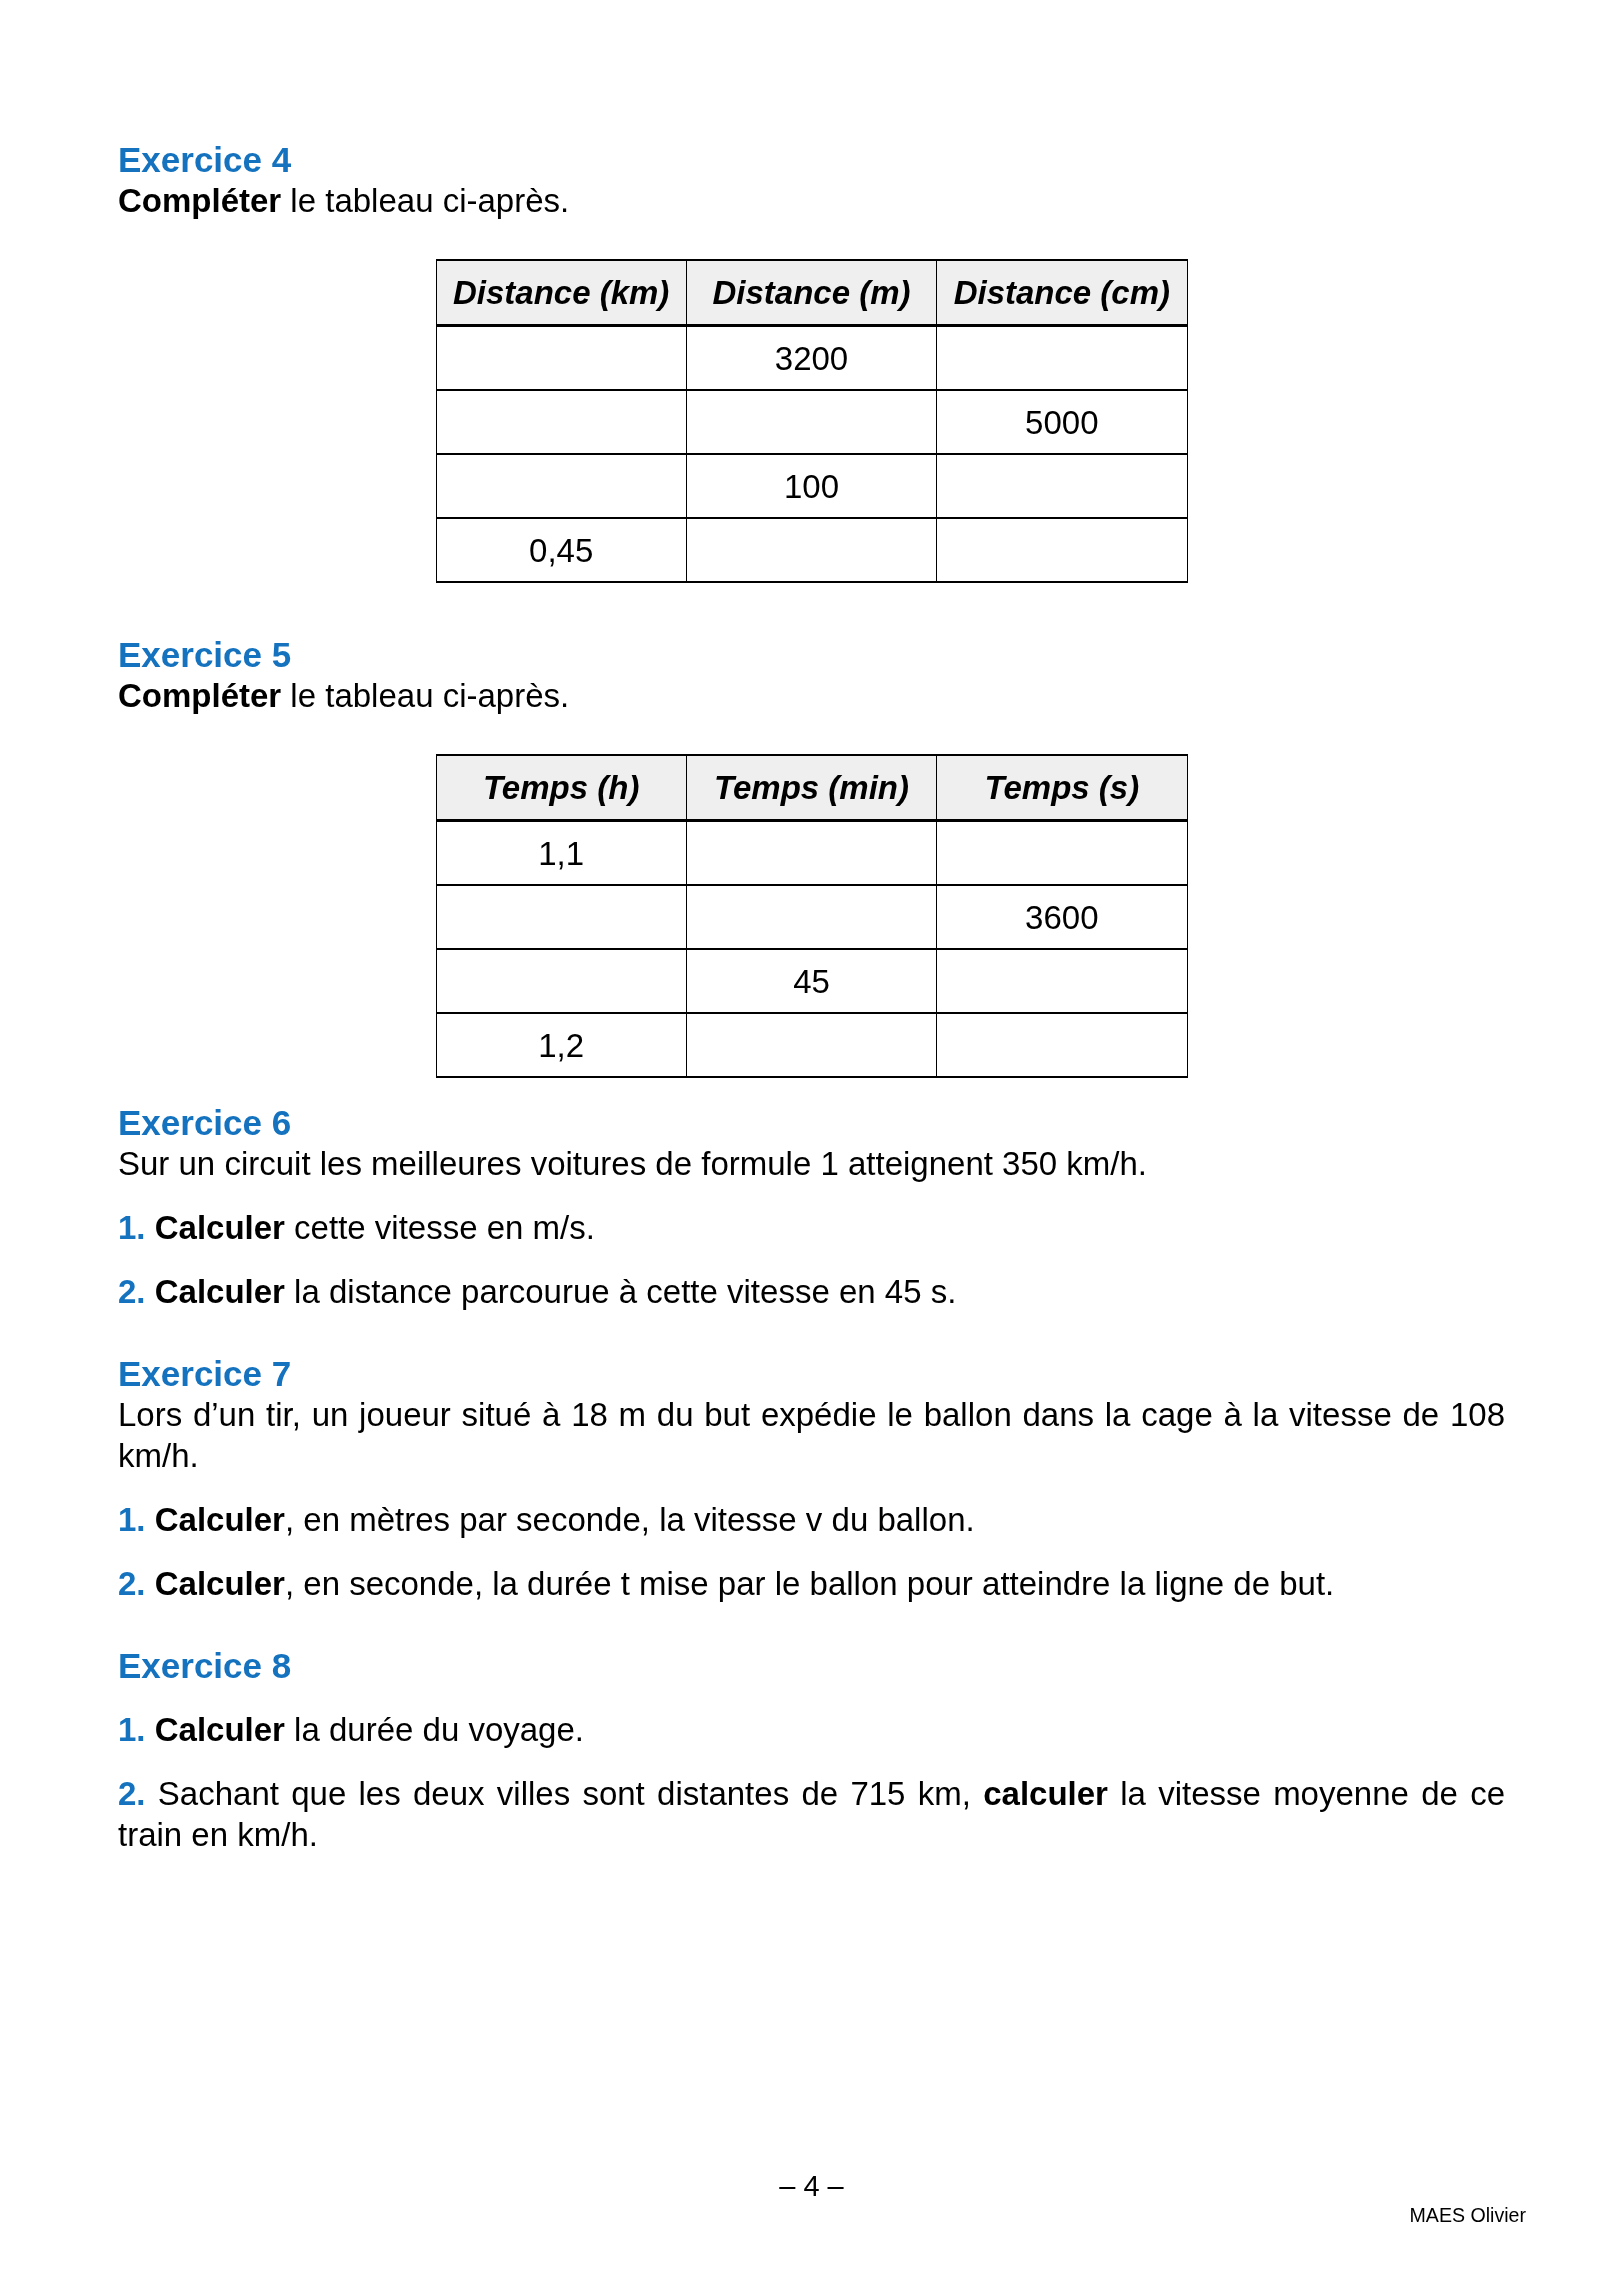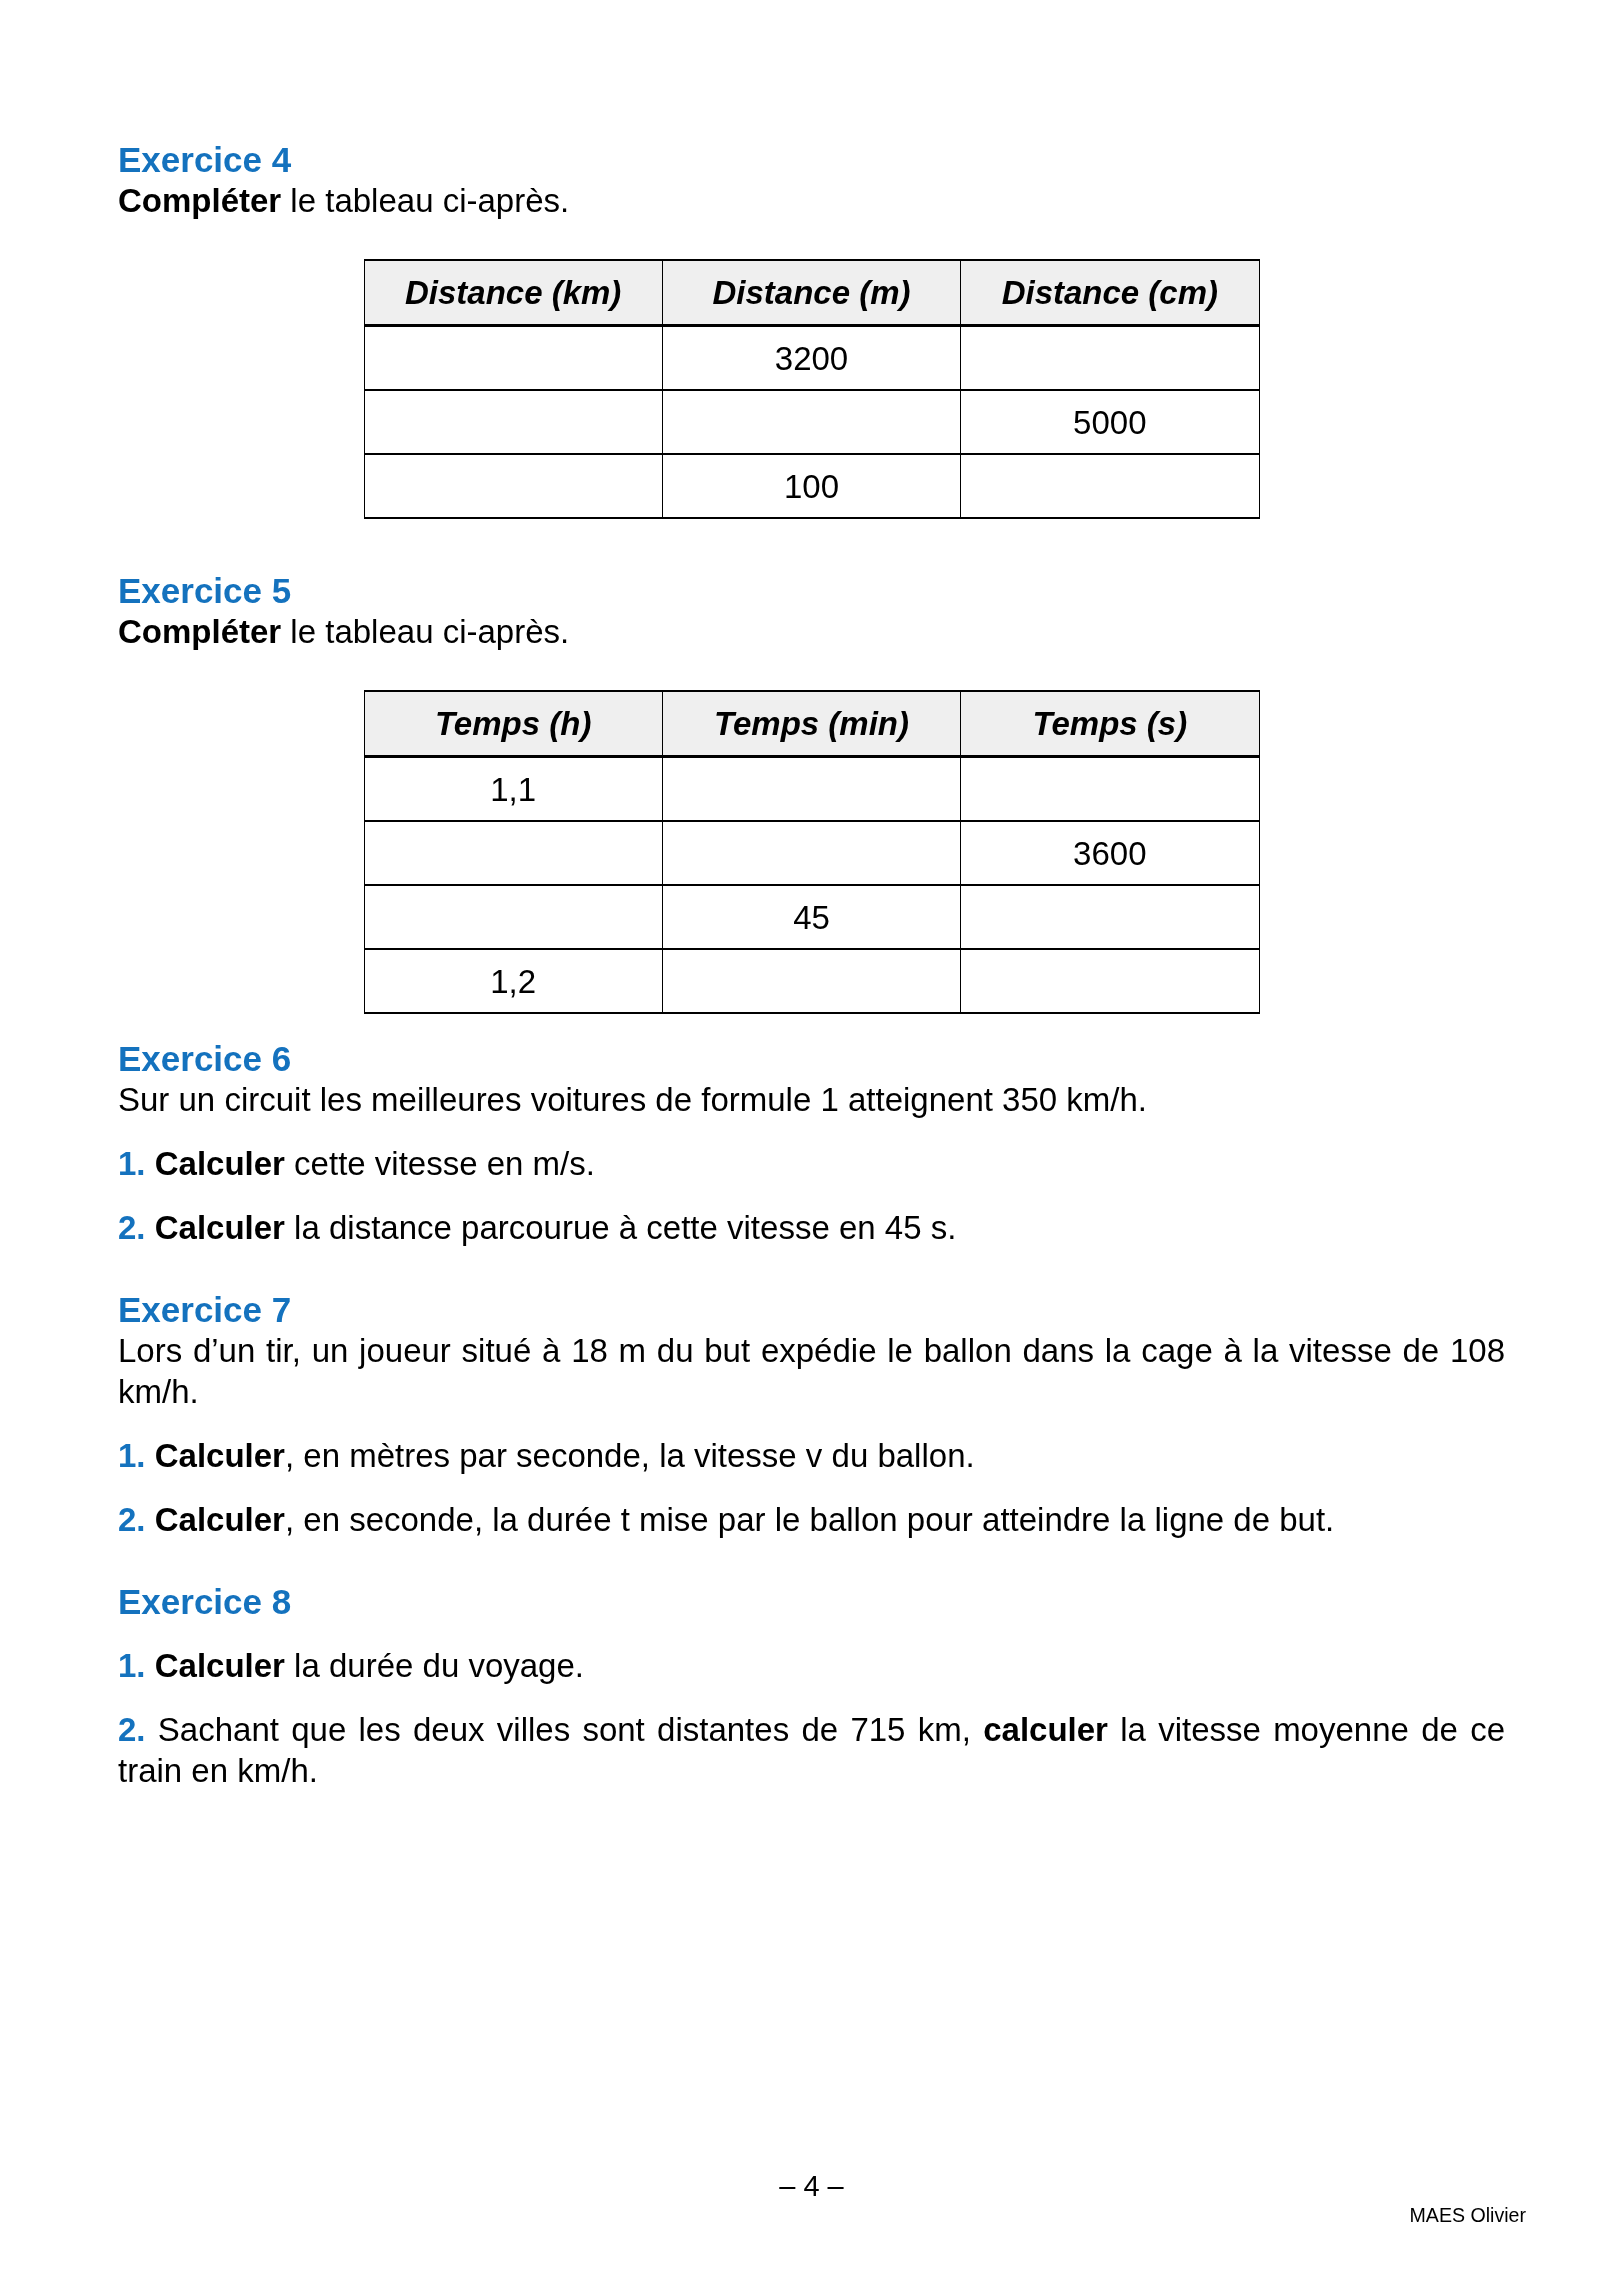--- a/index.html
+++ b/index.html
@@ -29,21 +29,21 @@
   .ex-title.mt-78 { margin-top: 51px; }
   .ex-title.mt-36 { margin-top: 23.6px; }
   p { margin: 0; }
   .intro, .statement, .item { text-align: justify; }
   .item { margin-top: 23px; }
   .item .num { color: var(--accent); font-weight: bold; }
   b, strong { font-weight: bold; }
   table.conv-table {
     border-collapse: collapse;
     table-layout: fixed;
-    width: 896px;
+    width: 752px;
     margin: 38px auto 0 auto;
   }
   table.conv-table th, table.conv-table td {
     border: 1.3px solid #000;
     border-top-width: 2.6px;
     border-bottom-width: 2.6px;
     text-align: center;
     vertical-align: middle;
     font-size: 33px;
     padding: 0;
@@ -99,20 +99,25 @@
         <tr>
           <td></td>
           <td></td>
           <td>5000</td>
         </tr>
         <tr>
           <td></td>
           <td>100</td>
           <td></td>
         </tr>
+        <tr>
+          <td>0,45</td>
+          <td></td>
+          <td></td>
+        </tr>
       </tbody>
     </table>
   </section>
 
   <section>
     <h2 class="ex-title mt-78">Exercice 5</h2>
     <p class="intro"><b>Compléter</b><span> le tableau ci-après.</span></p>
     <table class="conv-table">
       <thead>
         <tr>

